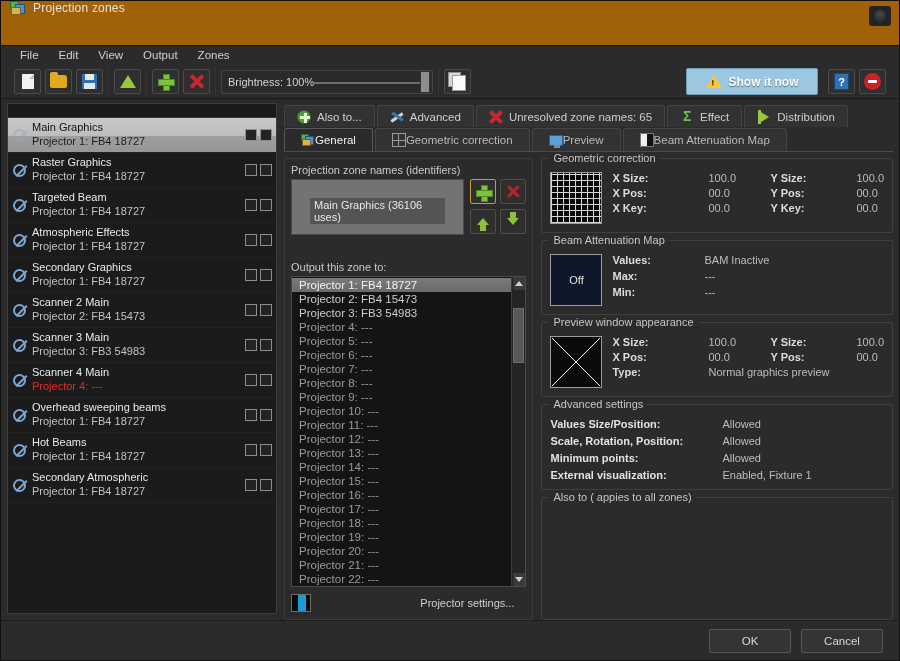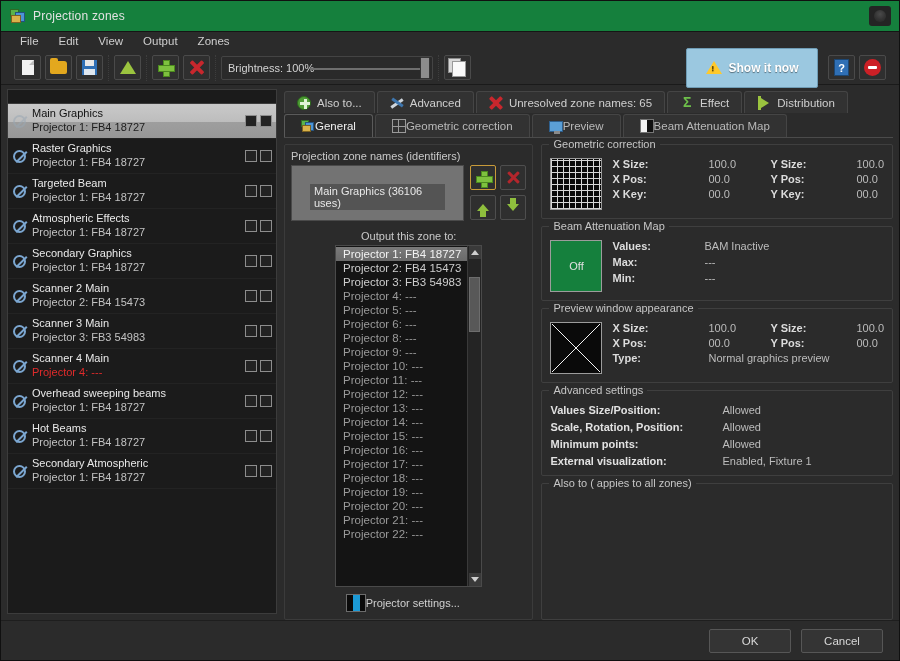--- a/index.html
+++ b/index.html
@@ -14,22 +14,22 @@
   
   #window {
     position: absolute; left: 0; top: 0; width: 900px; height: 661px;
     background: #2b2b2b;
     border: 1px solid #101010;
     display: flex; flex-direction: column;
   }
 
   
   #titlebar {
-    height: 31px; background: #15803d;
-    display: flex; align-items: center;
+    height: 45px; background: #a16207;
+    display: flex; align-items: flex-start;
     padding: 0 6px 0 9px;
     border-bottom: 1px solid #151515;
     position: relative;
   }
   #titlebar .app-icon {
     width: 16px; height: 15px; position: relative; margin-right: 7px; flex: 0 0 auto;
   }
   .icn-zones-a { position: absolute; left: 0; top: 0; width: 9px; height: 8px; background: #5bb24a; border: 1px solid #2f6b25;}
   .icn-zones-b { position: absolute; left: 5px; top: 3px; width: 10px; height: 10px; background: #4c94d6; border: 1px solid #24527f;}
   .icn-zones-c { position: absolute; left: 1px; top: 6px; width: 10px; height: 8px; background: #d9b24a; border: 1px solid #7d6221;}
@@ -106,21 +106,21 @@
     display: flex; align-items: center; padding: 0 6px; position: relative;
   }
   #brightness .bl { color: #d3d3d3; font-size: 11px; white-space: nowrap; }
   #brightness .track { position: absolute; left: 88px; right: 10px; height: 2px; background: #6e6e6e; top: 11px; }
   #brightness .thumb {
     position: absolute; right: 2px; top: 0px; width: 10px; height: 22px;
     background: linear-gradient(90deg,#8d8d8d 0 45%, #5a5a5a 45% 55%, #8d8d8d 55% 100%);
     border: 1px solid #343434; border-radius: 1px;
   }
   #showit {
-    width: 132px; height: 40px; background: #9bc8e0;
+    width: 132px; height: 27px; background: #9bc8e0;
     border: 1px solid #6f9cb5; border-radius: 2px;
     display: flex; align-items: center; justify-content: center; gap: 7px;
     color: #ffffff; font-weight: bold; font-size: 12px;
     text-shadow: 0 1px 1px rgba(0,0,0,.45);
   }
 
   
   #bodyrow { flex: 1; display: flex; min-height: 0; }
 
   
@@ -216,21 +216,21 @@
   #znames-btns { display: grid; grid-template-columns: 26px 26px; grid-gap: 4px; }
   .g-upa { width:0;height:0;border-left:6px solid transparent;border-right:6px solid transparent;border-bottom:7px solid #8fbf3d;position:relative;}
   .g-upa:after{content:'';position:absolute;left:-3px;top:7px;width:6px;height:6px;background:#8fbf3d;}
   .g-dna { width:0;height:0;border-left:6px solid transparent;border-right:6px solid transparent;border-top:7px solid #8fbf3d;position:relative;}
   .g-dna:after{content:'';position:absolute;left:-3px;top:-13px;width:6px;height:6px;background:#8fbf3d;}
   .g-xs { position:relative;width:13px;height:13px;}
   .g-xs:before,.g-xs:after{content:'';position:absolute;left:5px;top:-1px;width:3px;height:15px;background:#b4262c;border-radius:1px;}
   .g-xs:before{transform:rotate(45deg);} .g-xs:after{transform:rotate(-45deg);}
 
   
-  #outwrap { flex: 1; display: flex; flex-direction: column; min-height: 0; margin-top: 9px; align-items: center; }
+  #outwrap { flex: 1; display: flex; flex-direction: column; min-height: 0; margin-top: 26px; }
   #outlist {
     flex: 1; background: #141414; border: 1px solid #4a4a4a;
     position: relative; overflow: hidden; display: flex;
   }
   #outlist .inner { flex: 1; padding: 1px 0 0 0; }
   .orow { font-size: 11.5px; color: #cdcdcd; padding: 1px 6px 1px 7px; white-space: nowrap; }
   .orow.sel { background: linear-gradient(180deg,#7a7a7a 0%, #6a6a6a 100%); color: #f2f2f2; }
   .orow.dim { color: #9a9a9a; }
   #outscroll { width: 14px; background: #242424; border-left: 1px solid #3a3a3a;
                display: flex; flex-direction: column; align-items: center; }
@@ -244,21 +244,21 @@
   #pj-swatch { width: 20px; height: 18px; border: 1px solid #6c6c6c;
                background: linear-gradient(90deg,#0a0a0a 0 35%, #1b9ad6 35% 75%, #0a0a0a 75% 100%); }
   #pj-settings { margin-left: auto; font-size: 11px; color: #d0d0d0; padding-right: 12px; }
 
   
   .det { display: flex; gap: 10px; align-items: flex-start; }
   .thumb-box { width: 52px; height: 52px; flex: 0 0 auto; border: 1px solid #9c9c9c; background: #0a0a0a; position: relative; }
   .thumb-grid { background:
       repeating-linear-gradient(0deg,#d8d8d8 0 1px, transparent 1px 6px),
       repeating-linear-gradient(90deg,#d8d8d8 0 1px, transparent 1px 6px), #0a0a0a; }
-  .thumb-off { display:flex;align-items:center;justify-content:center;color:#e0e0e0;font-size:11px;background:#15803d;}
+  .thumb-off { display:flex;align-items:center;justify-content:center;color:#e0e0e0;font-size:11px;background:#0f172a;}
   .thumb-x svg { display:block; }
   .kv { flex: 1; display: grid; grid-template-columns: 96px 62px 86px auto; row-gap: 3px; font-size: 11px; }
   .kv .k { color: #dcdcdc; font-weight: bold; }
   .kv .v { color: #bcbcbc; }
   .kv2 { flex:1; display:grid; grid-template-columns: 92px auto; row-gap: 4px; font-size: 11px; }
   .kv2 .k { color:#dcdcdc; font-weight:bold; }
   .kv2 .v { color:#bcbcbc; }
   .kv3 { display:grid; grid-template-columns: 172px auto; row-gap: 5px; font-size: 11px; }
   .kv3 .k { color:#e2e2e2; font-weight:bold; }
   .kv3 .v { color:#bdbdbd; }
@@ -551,20 +551,21 @@
           <div id="outwrap">
             <div class="lbl">Output this zone to:</div>
             <div id="outlist">
               <div class="inner" id="outlist-inner">
                   <div class="orow sel">Projector 1: FB4 18727</div>
                   <div class="orow">Projector 2: FB4 15473</div>
                   <div class="orow">Projector 3: FB3 54983</div>
                   <div class="orow dim">Projector 4: ---</div>
                   <div class="orow dim">Projector 5: ---</div>
                   <div class="orow dim">Projector 6: ---</div>
+                  <div class="orow dim">Projector 7: ---</div>
                   <div class="orow dim">Projector 8: ---</div>
                   <div class="orow dim">Projector 9: ---</div>
                   <div class="orow dim">Projector 10: ---</div>
                   <div class="orow dim">Projector 11: ---</div>
                   <div class="orow dim">Projector 12: ---</div>
                   <div class="orow dim">Projector 13: ---</div>
                   <div class="orow dim">Projector 14: ---</div>
                   <div class="orow dim">Projector 15: ---</div>
                   <div class="orow dim">Projector 16: ---</div>
                   <div class="orow dim">Projector 17: ---</div>

